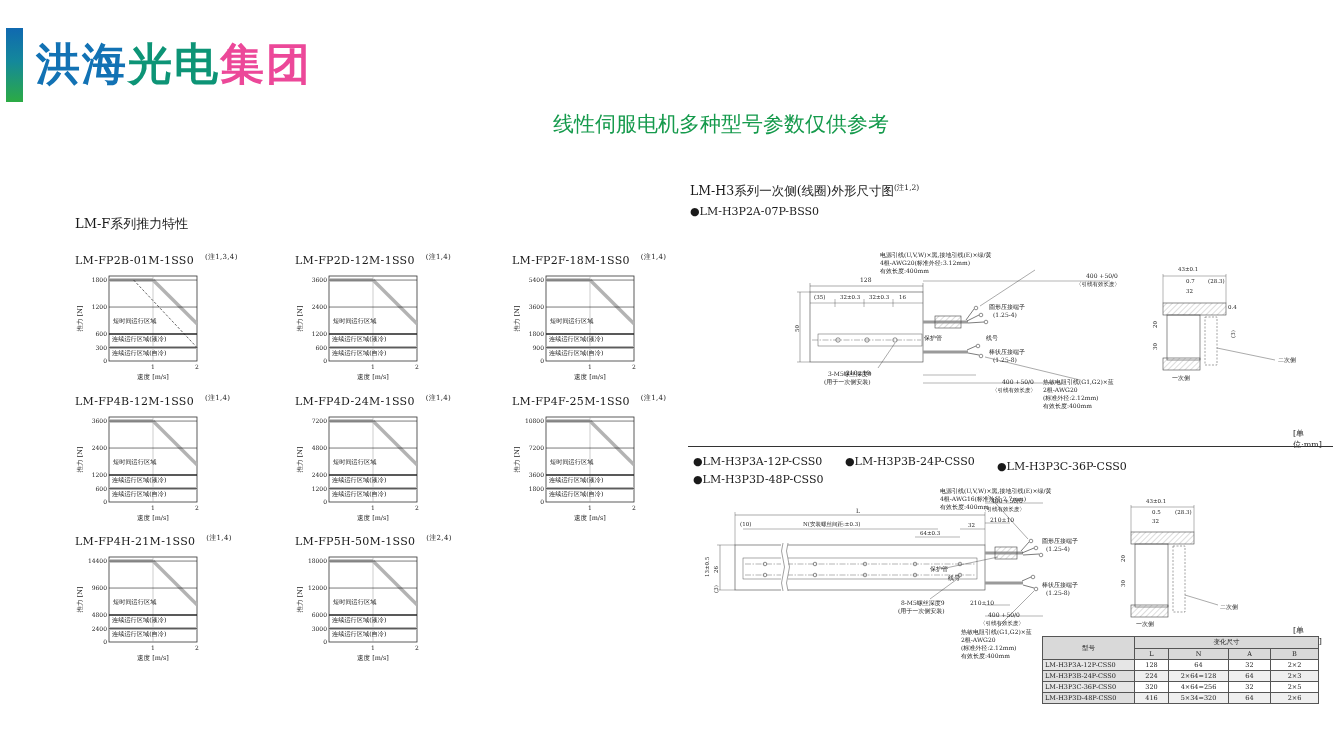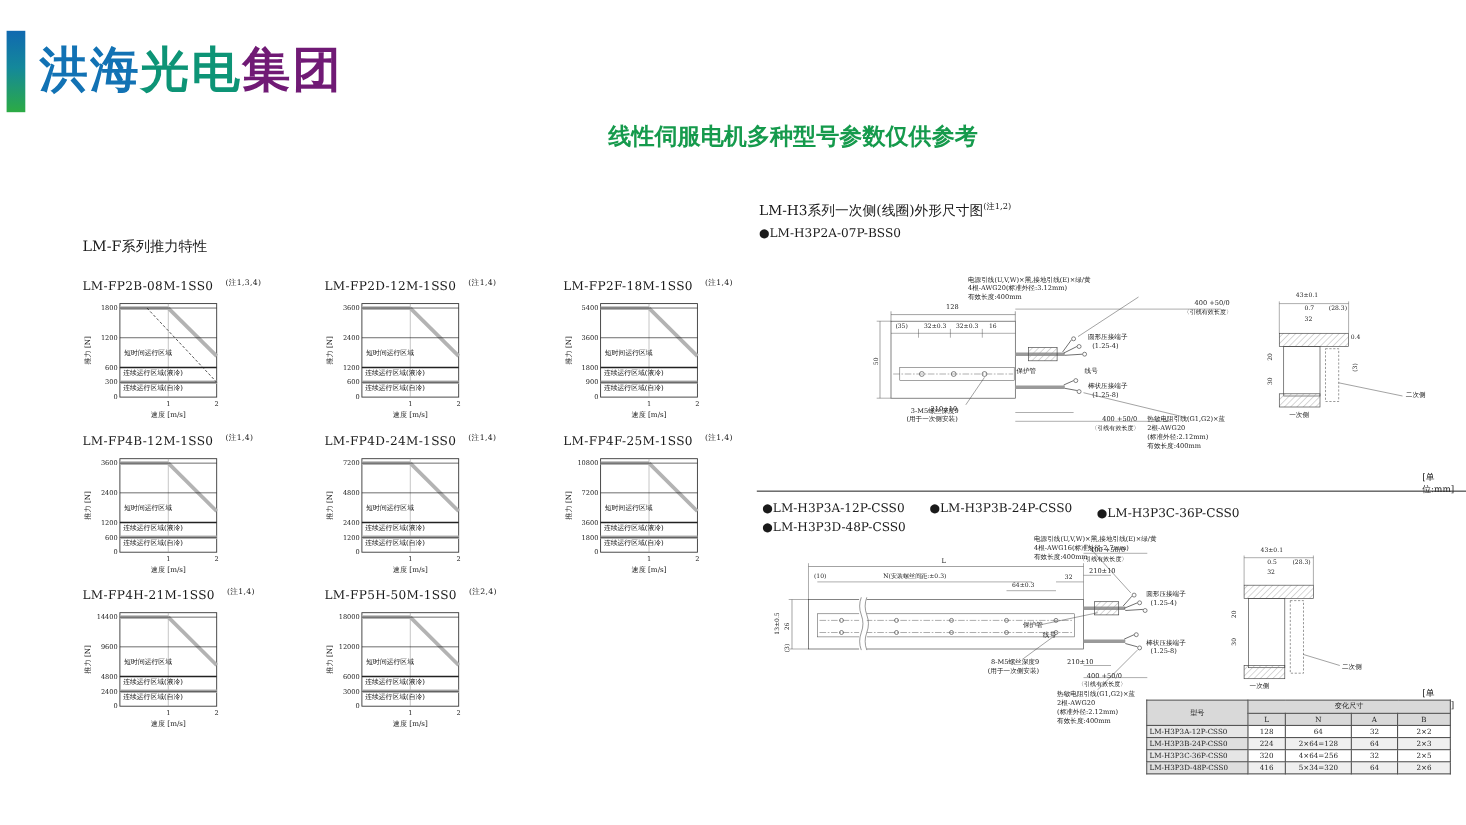--- a/index.html
+++ b/index.html
@@ -3,23 +3,23 @@
 <meta charset="utf-8">
 <style>
   html,body{margin:0;padding:0;background:#fff;}
   #page{position:relative;width:1333px;height:750px;background:#fff;overflow:hidden;
         font-family:"DejaVu Serif",serif;color:#1a1a1a;}
   
   #accent-bar{position:absolute;left:6px;top:28px;width:17px;height:74px;
       background:linear-gradient(180deg,#1069b0 0%,#14889b 45%,#2cab44 100%);}
   #logo{position:absolute;left:36px;top:36px;font-family:"DejaVu Sans",sans-serif;
       font-weight:bold;font-size:44px;letter-spacing:2px;line-height:56px;}
-  #logo .lp1{color:#1272b4}#logo .lp2{color:#0d9476}#logo .lp3{color:#701a75}
+  #logo .lp1{color:#1272b4}#logo .lp2{color:#0d9476}#logo .lp3{color:#ec4899}
   #subtitle{position:absolute;left:553px;top:110px;font-family:"DejaVu Sans",sans-serif;
-      font-weight:bold;font-size:21px;color:#159a4c;}
+      font-weight:normal;font-size:21px;color:#159a4c;}
   
   #lf-title{position:absolute;left:75px;top:215px;font-size:13px;}
   .chart{position:absolute;width:215px;height:140px;}
   .ct{font-size:11px;white-space:nowrap;letter-spacing:0.3px;}
   .ct sup{font-size:7px;padding-left:11px;}
   .chart svg{position:absolute;left:0;top:16px;}
   
   .rtitle{position:absolute;left:690px;top:183px;font-size:12.5px;}
   .rtitle sup{font-size:7.5px;}
   .model{position:absolute;font-size:11px;white-space:nowrap;}
@@ -46,21 +46,21 @@
 
   <div id="accent-bar"></div>
   <div id="logo">
     <span class="lp1">洪海</span><span class="lp2">光电</span><span class="lp3">集团</span>
   </div>
   <div id="subtitle">线性伺服电机多种型号参数仅供参考</div>
 
   <div id="lf-title">LM-F系列推力特性</div>
 
   <div class="chart" style="left:75px;top:252px">
-      <div class="ct"><span>LM-FP2B-08M-1SS0</span><sup>(注1,3,4)</sup></div>
+      <div class="ct"><span>LM-FP2B-01M-1SS0</span><sup>(注1,3,4)</sup></div>
       <svg width="175" height="120">
         <rect x="34" y="8" width="88" height="85" fill="#fff" stroke="#333" stroke-width="0.8"></rect>
         <line x1="78" y1="8" x2="78" y2="93" stroke="#999" stroke-width="0.5"></line>
         <line x1="34" y1="79.5079365079365" x2="122" y2="79.5079365079365" stroke="#b3b3b3" stroke-width="3.2"></line>
         <line x1="34" y1="12.047619047619051" x2="78" y2="12.047619047619051" stroke="#b3b3b3" stroke-width="3.4"></line>
         <line x1="78" y1="12.047619047619051" x2="122" y2="55.76190476190476" stroke="#b3b3b3" stroke-width="3.4"></line>
         <text x="32" y="95" font-size="6" text-anchor="end" fill="#222" font-family="DejaVu Serif,serif">0</text>
         <line x1="34" y1="79.5079365079365" x2="122" y2="79.5079365079365" stroke="#222" stroke-width="0.6"></line>
         <text x="32" y="81.5079365079365" font-size="6" text-anchor="end" fill="#222" font-family="DejaVu Serif,serif">300</text>
         <line x1="34" y1="66.01587301587301" x2="122" y2="66.01587301587301" stroke="#222" stroke-width="1.3"></line>

